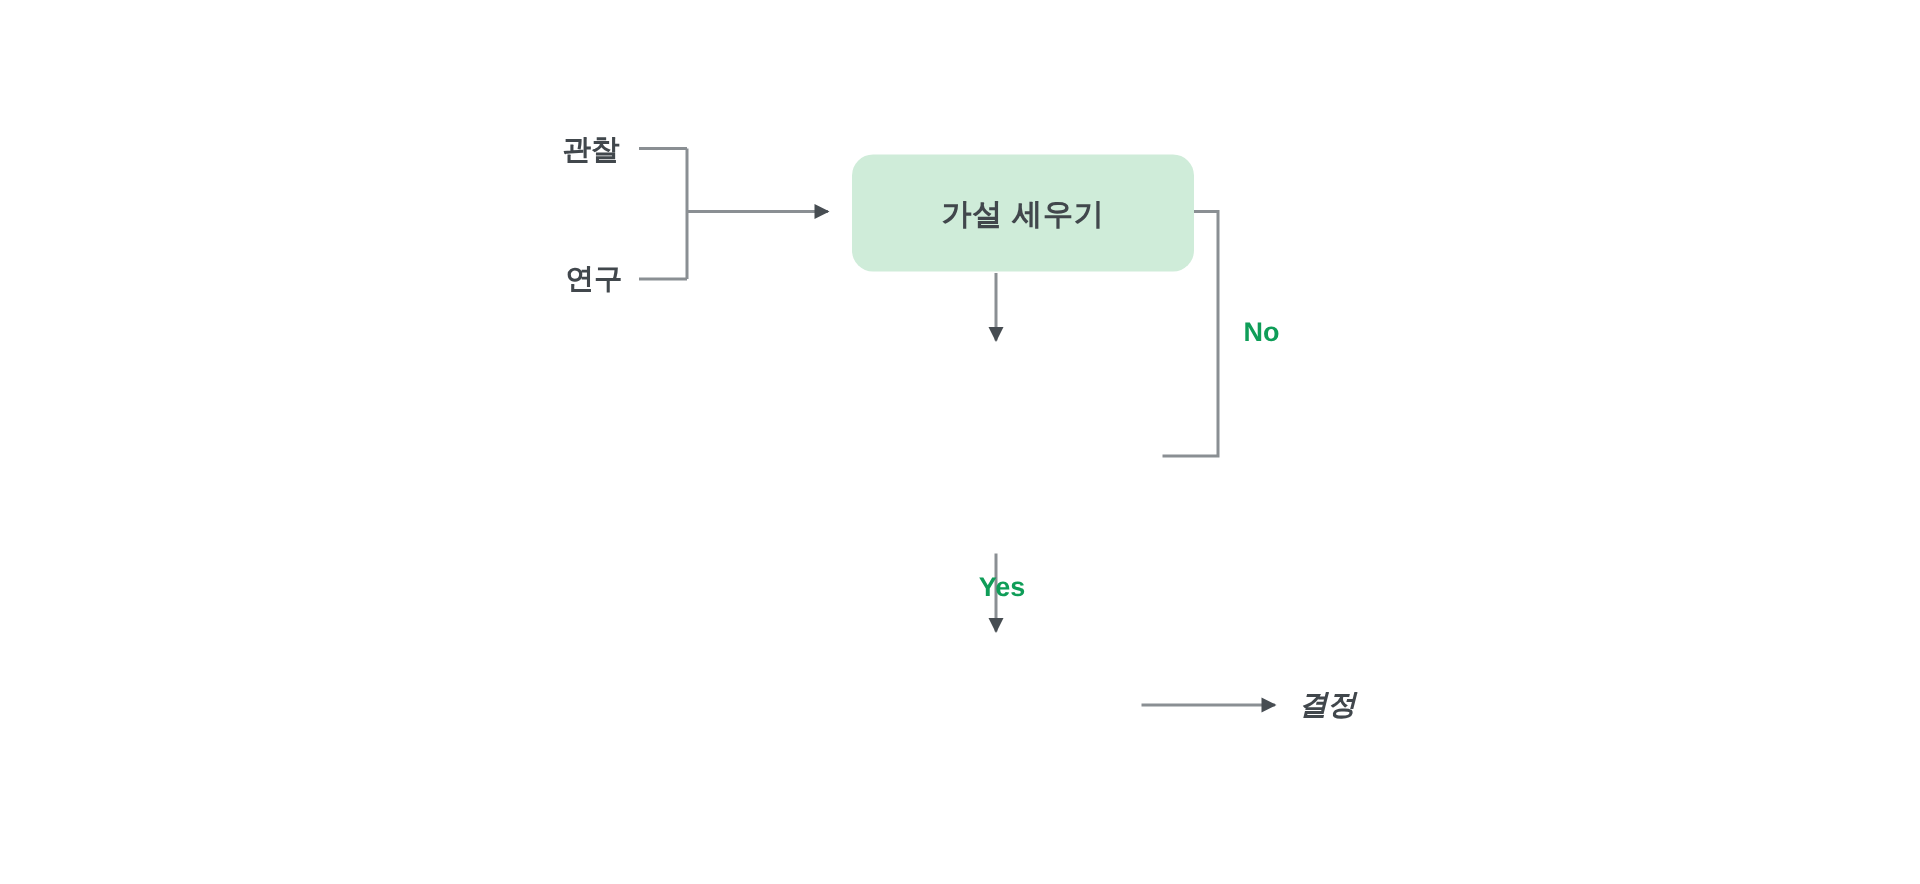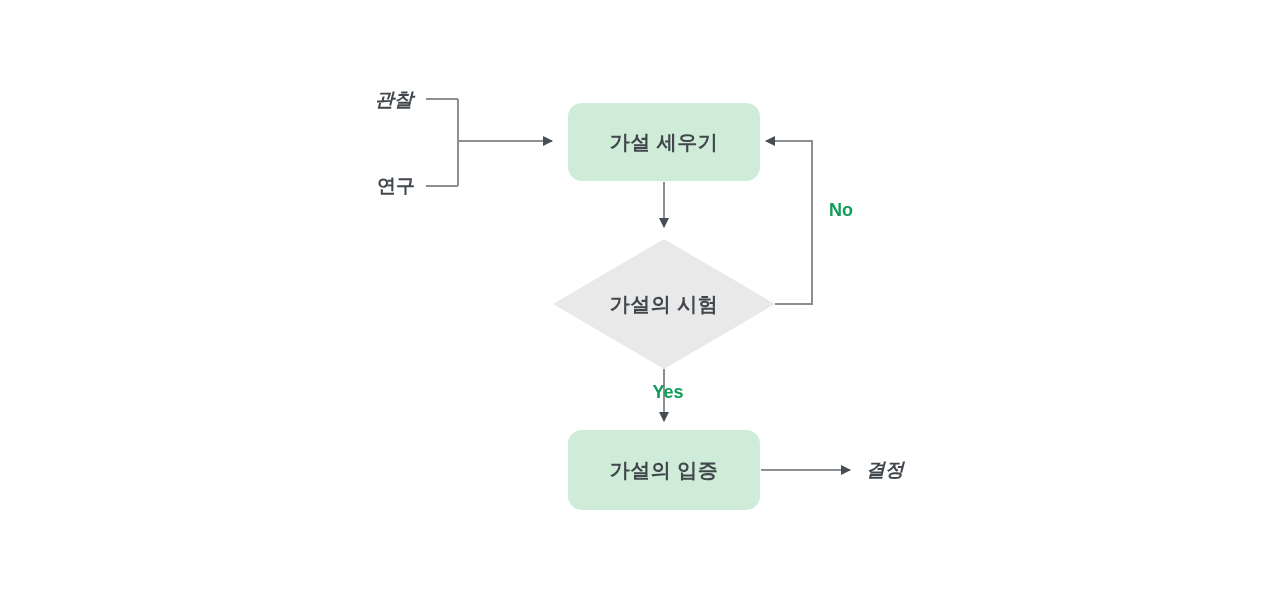--- a/index.html
+++ b/index.html
@@ -32,21 +32,21 @@
     stroke: none;
   }
   .node {
     position: absolute;
     display: flex;
     align-items: center;
     justify-content: center;
     box-sizing: border-box;
   }
   .process {
-    width: 192px;
+    width: 228px;
     height: 78px;
     left: 568px;
     background: var(--node-fill, #cfecd9);
     border-radius: 14px;
   }
   .process.top { top: 103px; }
   .process.bottom { top: 430px; height: 80px; }
   .decision {
     left: 553px;
     top: 239px;
@@ -71,24 +71,24 @@
     white-space: nowrap;
   }
   .edge-label {
     position: absolute;
     transform: translate(-50%, -50%);
     font-size: 18px;
     font-weight: bold;
     color: var(--accent-green, #0f9d58);
     white-space: nowrap;
   }
-  .pos-observation { left: 394px; top: 100px; font-style: italic; }
+  .pos-observation { left: 394px; top: 100px; }
   .pos-research    { left: 396px; top: 186px; }
   .pos-decision    { left: 885px; top: 470px; font-style: italic; }
-  .pos-no          { left: 841px; top: 210px; }
+  .pos-no          { left: 841px; top: 222px; }
   .pos-yes         { left: 668px; top: 392px; }
 </style>
 </head>
 <body>
 
 <div class="canvas">
 
   <svg class="connectors" aria-hidden="true">
     <defs>
       <marker id="arrow" markerUnits="userSpaceOnUse" markerWidth="12" markerHeight="12" refX="10" refY="6" orient="auto">
@@ -109,26 +109,20 @@
     <path class="line" d="M761 470 H850" marker-end="url(#arrow)"></path>
   </svg>
 
   <div class="side-label pos-observation">관찰</div>
   <div class="side-label pos-research">연구</div>
 
   <div class="node process top">
     <span class="node-label">가설 세우기</span>
   </div>
 
-  <div class="node decision">
-    <span class="node-label">가설의 시험</span>
-  </div>
 
-  <div class="node process bottom">
-    <span class="node-label">가설의 입증</span>
-  </div>
 
   <div class="edge-label pos-no">No</div>
   <div class="edge-label pos-yes">Yes</div>
 
   <div class="side-label pos-decision">결정</div>
 
 </div>
 
 </body></html>

